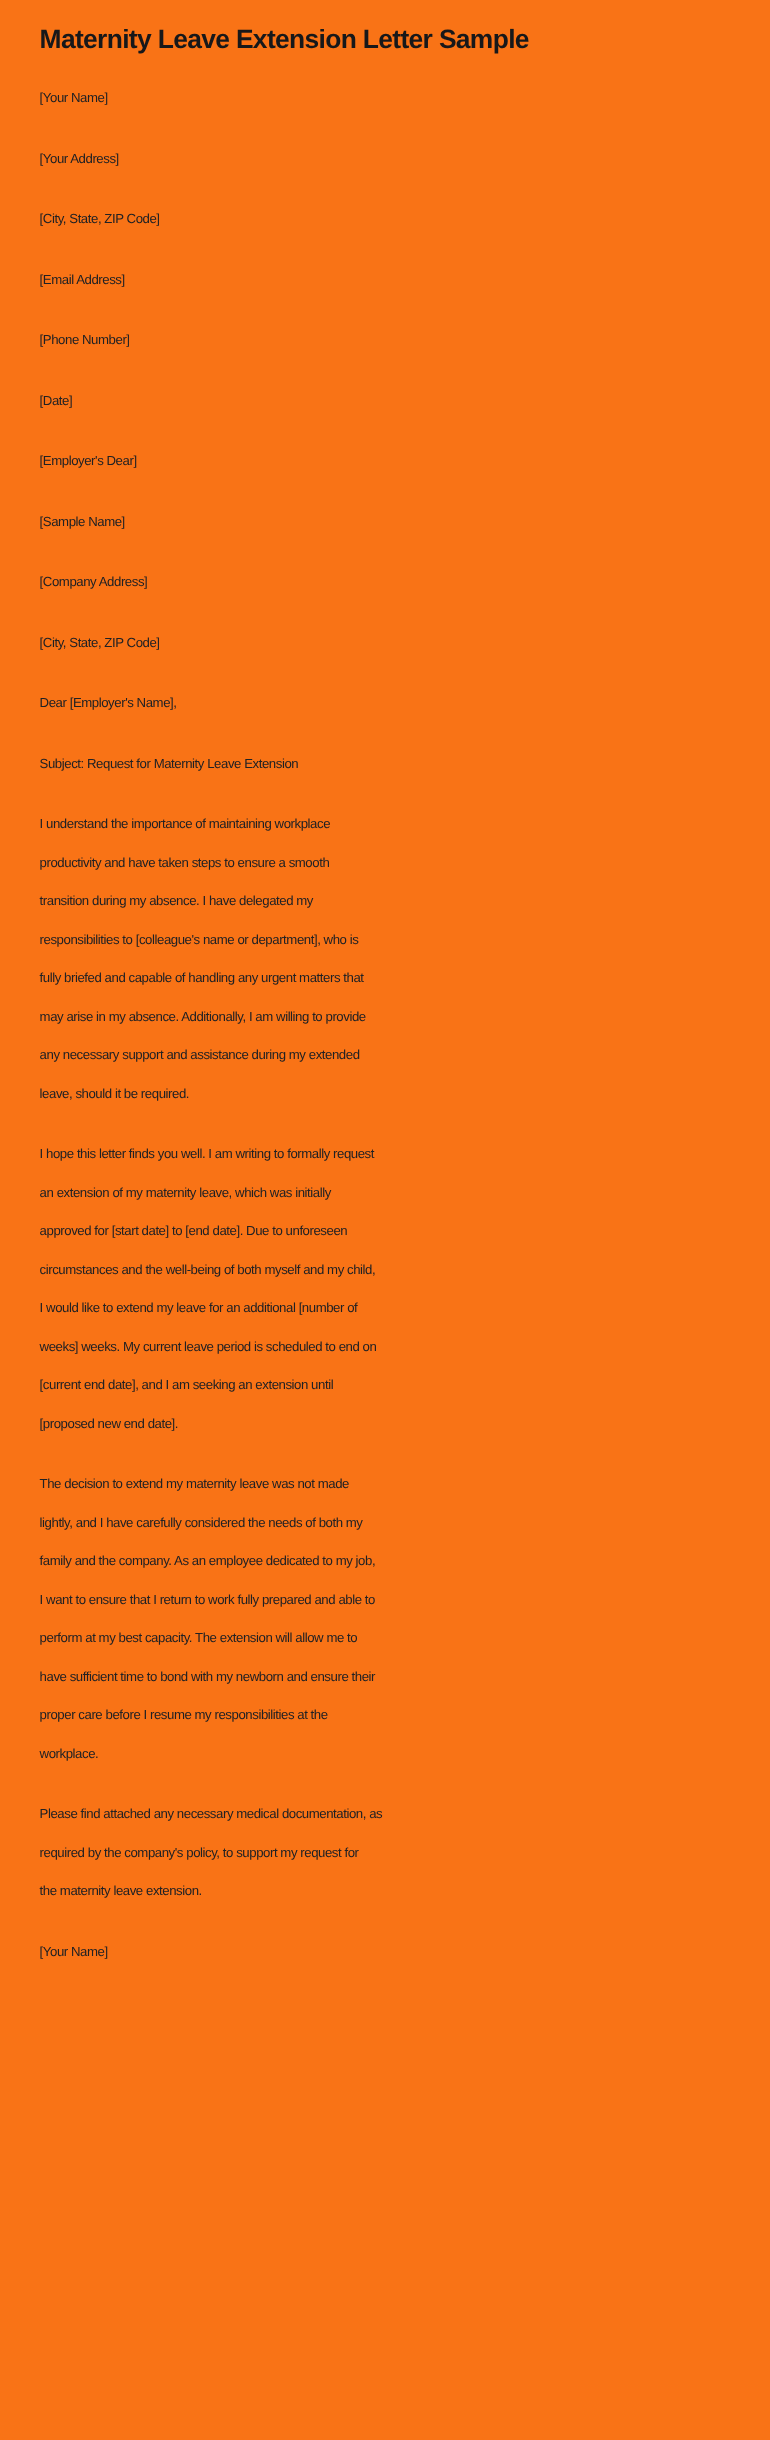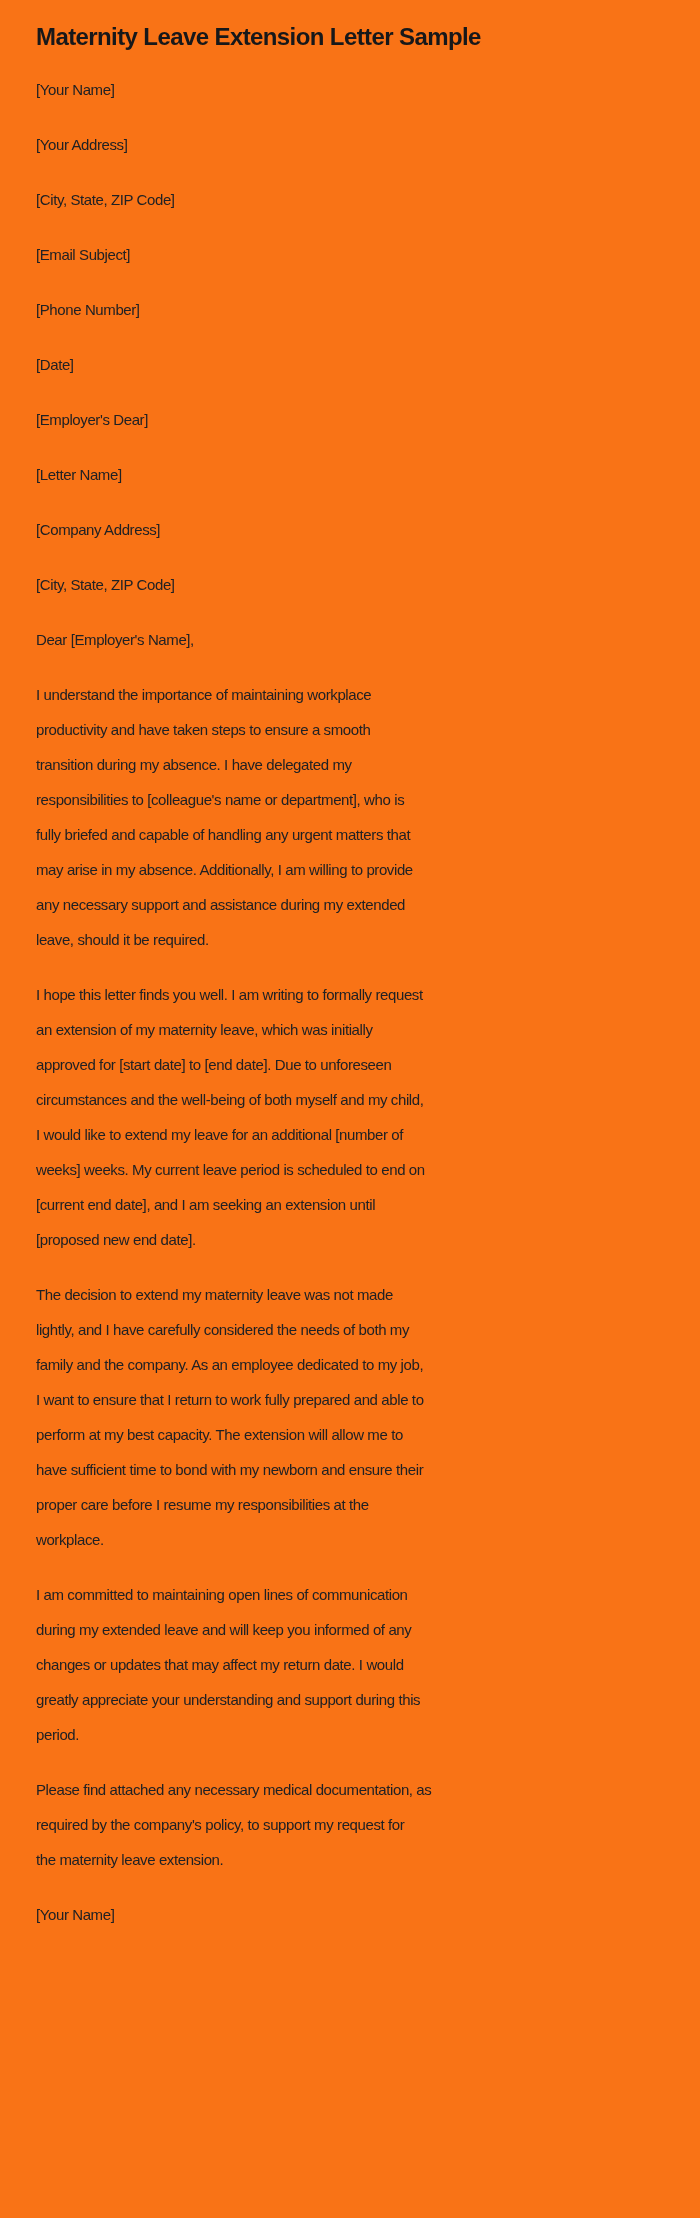--- a/index.html
+++ b/index.html
@@ -26,21 +26,21 @@
     margin: 0 0 20px 0;
     font-size: 24px;
     line-height: 30px;
     font-weight: 700;
     letter-spacing: -0.6px;
     color: #17181a;
   }
   p.line, p.para {
     max-width: 478px;
     margin: 0 0 20px 0;
-    font-size: 15px;
+    font-size: 12px;
     line-height: 35px;
     letter-spacing: -0.4px;
     font-weight: 400;
     color: #202124;
     white-space: pre-line; 
   }
   p.last {
     margin-bottom: 0;
   }
 </style>
@@ -48,28 +48,29 @@
 <body>
 
 <div class="page">
   <div class="content">
 
     <h1 class="letter-title">Maternity Leave Extension Letter Sample</h1>
 
     <p class="line">[Your Name]</p>
     <p class="line">[Your Address]</p>
     <p class="line">[City, State, ZIP Code]</p>
-    <p class="line">[Email Subject]</p>
+    <p class="line">[Email Address]</p>
     <p class="line">[Phone Number]</p>
     <p class="line">[Date]</p>
     <p class="line">[Employer's Dear]</p>
-    <p class="line">[Letter Name]</p>
+    <p class="line">[Sample Name]</p>
     <p class="line">[Company Address]</p>
     <p class="line">[City, State, ZIP Code]</p>
     <p class="line">Dear [Employer's Name],</p>
+    <p class="line">Subject: Request for Maternity Leave Extension</p>
 
     <p class="para">I understand the importance of maintaining workplace
 productivity and have taken steps to ensure a smooth
 transition during my absence. I have delegated my
 responsibilities to [colleague's name or department], who is
 fully briefed and capable of handling any urgent matters that
 may arise in my absence. Additionally, I am willing to provide
 any necessary support and assistance during my extended
 leave, should it be required.</p>
     <p class="para">I hope this letter finds you well. I am writing to formally request
@@ -81,25 +82,20 @@
 [current end date], and I am seeking an extension until
 [proposed new end date].</p>
     <p class="para">The decision to extend my maternity leave was not made
 lightly, and I have carefully considered the needs of both my
 family and the company. As an employee dedicated to my job,
 I want to ensure that I return to work fully prepared and able to
 perform at my best capacity. The extension will allow me to
 have sufficient time to bond with my newborn and ensure their
 proper care before I resume my responsibilities at the
 workplace.</p>
-    <p class="para">I am committed to maintaining open lines of communication
-during my extended leave and will keep you informed of any
-changes or updates that may affect my return date. I would
-greatly appreciate your understanding and support during this
-period.</p>
     <p class="para">Please find attached any necessary medical documentation, as
 required by the company's policy, to support my request for
 the maternity leave extension.</p>
 
     <p class="line last">[Your Name]</p>
 
   </div>
 </div>
 
 </body></html>

